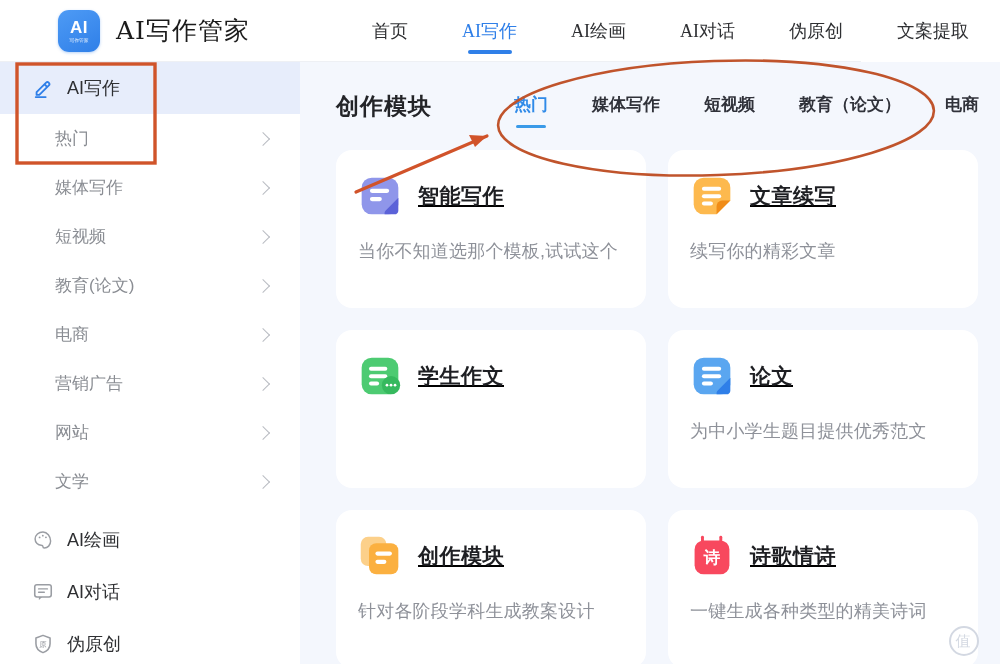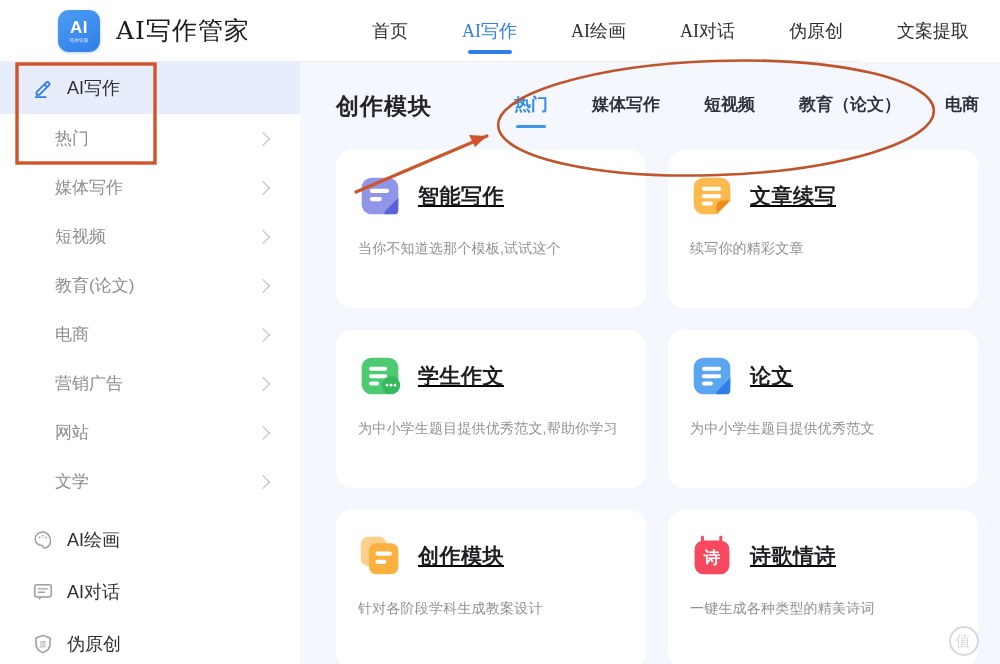--- a/index.html
+++ b/index.html
@@ -99,21 +99,21 @@
   }
   .card{
     width:310px;height:158px;background:#fff;border-radius:16px;
     margin:0 22px 22px 0;box-sizing:border-box;padding:24px 22px 0 22px;
     cursor:pointer;position:relative;overflow:hidden;
   }
   .card:nth-child(2n){margin-right:0;}
   .card-top{display:flex;align-items:center;text-decoration:underline;}
   .card-ico{width:44px;height:44px;flex:none;display:block;}
   .card-title{margin-left:16px;font-size:21px;color:#1e1f23;font-weight:bold;letter-spacing:.5px;}
-  .card-desc{margin-top:20px;font-size:14px;color:#8e9199;line-height:1.55;letter-spacing:.2px;}
+  .card-desc{margin-top:20px;font-size:18px;color:#8e9199;line-height:1.55;letter-spacing:.2px;}
 
   
   .anno{position:absolute;left:0;top:0;width:1000px;height:664px;pointer-events:none;}
 
   
   .watermark{
     position:absolute;right:14px;bottom:8px;display:flex;align-items:center;
     color:#ccd2dd;font-size:26px;letter-spacing:2px;opacity:.85;
     font-family:"DejaVu Sans","Liberation Sans",sans-serif;
   }
@@ -271,21 +271,20 @@
               <rect x="12" y="14" width="20" height="4.4" rx="2.2" fill="#fff"></rect>
               <rect x="12" y="22" width="20" height="4.4" rx="2.2" fill="#fff"></rect>
               <rect x="12" y="30" width="11" height="4.4" rx="2.2" fill="#fff"></rect>
               <circle cx="36" cy="34" r="10" fill="#36b95e"></circle>
               <circle cx="31.6" cy="34" r="1.5" fill="#fff"></circle>
               <circle cx="36" cy="34" r="1.5" fill="#fff"></circle>
               <circle cx="40.4" cy="34" r="1.5" fill="#fff"></circle>
             </svg>
             <div class="card-title">学生作文</div>
           </div>
-          <div class="card-desc">为中小学生题目提供优秀范文,帮助你学习</div>
         </div>
 
         <div class="card">
           <div class="card-top">
             <svg class="card-ico" viewBox="0 0 48 48">
               <rect x="4" y="4" width="40" height="40" rx="11" fill="#5aa6f0"></rect>
               <rect x="13" y="14" width="21" height="4.4" rx="2.2" fill="#fff"></rect>
               <rect x="13" y="22" width="21" height="4.4" rx="2.2" fill="#fff"></rect>
               <rect x="13" y="30" width="12" height="4.4" rx="2.2" fill="#fff"></rect>
               <path d="M44 26 30 40c-.6.6-1 1.5-1 2.3V44h11c2.2 0 4-1.8 4-4z" fill="#2f7fe8"></path>

